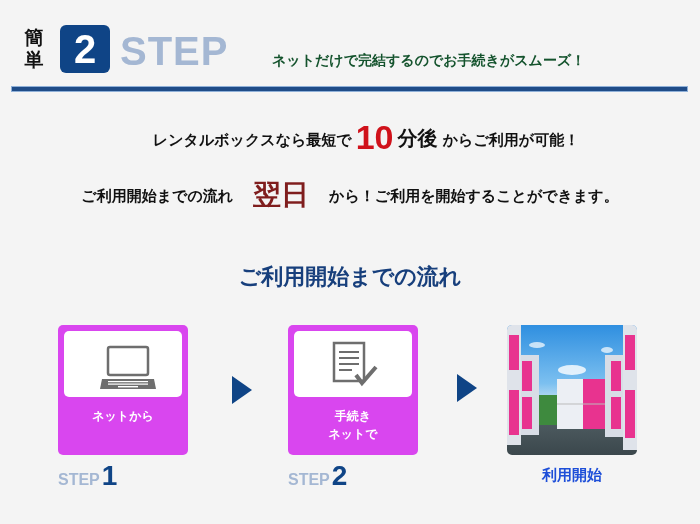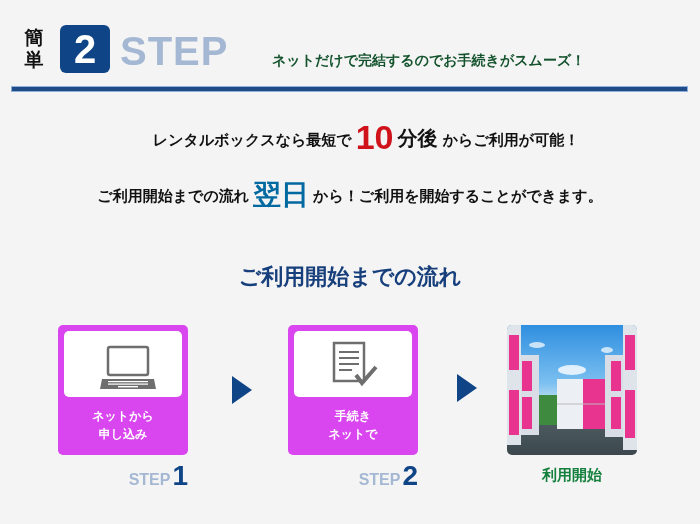--- a/index.html
+++ b/index.html
@@ -7,30 +7,30 @@
     .abs { position:absolute; }
     .kantan { left:22px; top:26px; width:24px; font-size:19px; font-weight:bold; line-height:22px; color:#111; text-align:center; }
     .num-box { left:60px; top:25px; width:50px; height:48px; background:#0f4486; border-radius:6px; color:#fff; font-size:40px; font-weight:bold; text-align:center; line-height:48px; font-family:"Liberation Sans", sans-serif; }
     .step-word { left:120px; top:29px; font-size:40px; font-weight:bold; color:#a4b7d3; font-family:"Liberation Sans", sans-serif; letter-spacing:1px; line-height:44px; }
     .tagline { left:272px; top:52px; font-size:14px; font-weight:bold; color:#14532d; }
     .rule { left:12px; top:87px; width:675px; height:4px; background:#1f4c88; box-shadow:0 0 0 1px #8fb0d8; }
     .line1 { left:16px; width:700px; top:118px; text-align:center; font-size:15px; font-weight:bold; }
     .line1 .big { color:#d0121b; font-size:34px; font-family:"Liberation Sans", sans-serif; vertical-align:-4px; margin:0 4px; }
     .line1 .mid { font-size:20px; }
     .line2 { left:0; width:700px; top:176px; text-align:center; font-size:15px; font-weight:bold; }
-    .line2 .big { color:#0369a1; font-size:28px; vertical-align:-3px; margin:0 4px; }
+    .line2 .big { color:#7f1d1d; font-size:28px; vertical-align:-3px; margin:0 20px; }
     .flow-title { left:0; width:700px; top:262px; text-align:center; font-size:22px; font-weight:bold; color:#173f7c;font-family:Liberation Serif, serif; }
     .card { width:130px; height:130px; background:#d946ef; border-radius:5px; }
     .card .inner { position:absolute; left:6px; top:6px; width:118px; height:66px; background:#fff; border-radius:5px; }
     .card .label { position:absolute; left:0; top:82px; width:130px; text-align:center; color:#fff; font-size:12px; font-weight:bold; line-height:18px; }
-    .step-label { width:130px; text-align:right; color:#a4b7d3; font-weight:bold; font-size:16px; font-family:"Liberation Sans", sans-serif; }
+    .step-label { width:130px; text-align:left; color:#a4b7d3; font-weight:bold; font-size:16px; font-family:"Liberation Sans", sans-serif; }
     .step-label .n { color:#0f4486; font-size:28px; margin-left:2px; }
     .arrow { width:0; height:0; border-top:14px solid transparent; border-bottom:14px solid transparent; border-left:20px solid #0f4486; }
     .photo { left:507px; top:325px; width:130px; height:130px; border-radius:5px; overflow:hidden; background:linear-gradient(180deg,#2f8fe0 0%,#7cc0f0 45%,#c8e2f2 60%,#4d5b60 75%,#3b474c 100%); }
-    .final-label { left:507px; top:466px; width:130px; text-align:center; color:#15803d; font-weight:bold; font-size:15px; }
+    .final-label { left:507px; top:466px; width:130px; text-align:center; color:#1d4ed8; font-weight:bold; font-size:15px; }
   </style>
 </head>
 <body>
 
 <div class="abs kantan">
   <div>簡</div>
   <div>単</div>
 </div>
 <div class="abs num-box">2</div>
 <div class="abs step-word">STEP</div>
@@ -54,21 +54,20 @@
       <path d="M38 48 L90 48 L92 58 L36 58 Z" fill="#6e6e6e"></path>
       <g fill="#fff">
         <rect x="44" y="50" width="40" height="1.2"></rect>
           <rect x="44" y="52.5" width="40" height="1.2"></rect>
         <rect x="54" y="55" width="20" height="1.4"></rect>
       </g>
     </svg>
   </div>
   <div class="label">
     <div>ネットから</div>
-    <div>申し込み</div>
   </div>
 </div>
 <div class="abs step-label" style="left:58px;top:460px;">
   <span>STEP</span><span class="n">1</span>
 </div>
 
 <div class="abs arrow" style="left:232px;top:376px;"></div>
 
 <div class="abs card" style="left:288px;top:325px;">
   <div class="inner">

